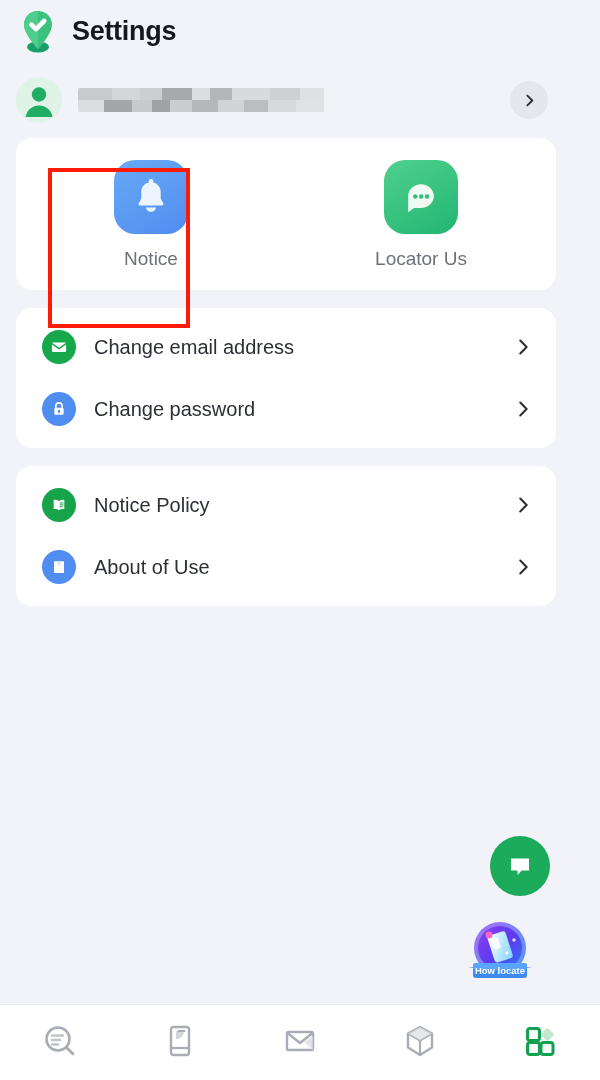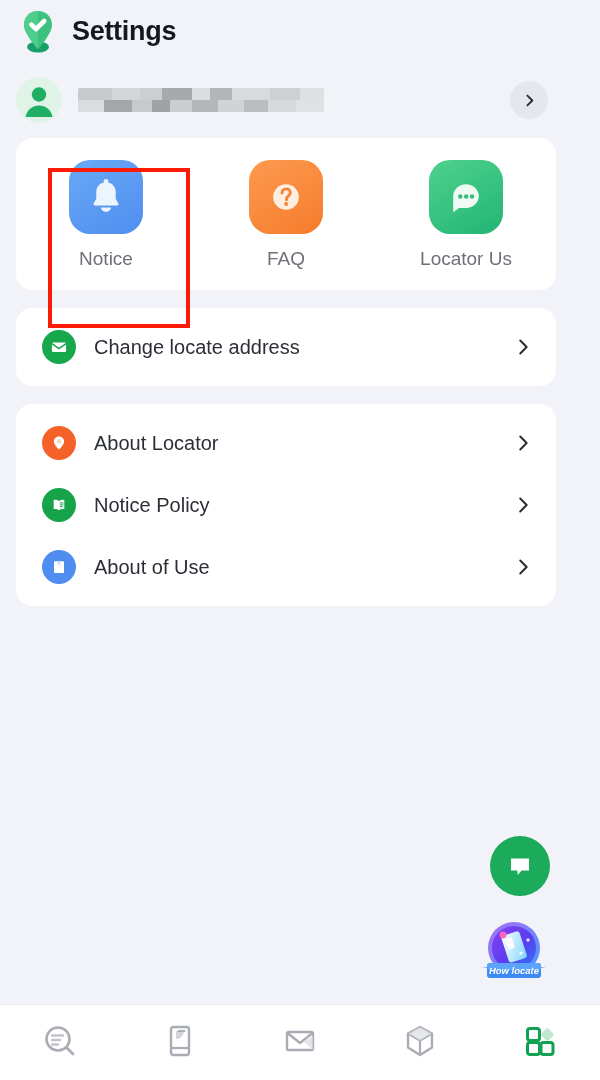--- a/index.html
+++ b/index.html
@@ -113,24 +113,23 @@
 
   
   .fab-chat {
     position: absolute; right: 22px; top: 836px;
     width: 60px; height: 60px; border-radius: 50%;
     background: #1cab5a;
     display: flex; align-items: center; justify-content: center;
     z-index: 20;
   }
   .fab-badge {
-    position: absolute; right: 22px; top: 918px;
+    position: absolute; right: 36px; top: 918px;
     width: 72px; height: 68px;
     z-index: 20;
-    font-style: italic;
   }
 
   
   .bottom-nav {
     position: absolute; left: 0; bottom: 0;
     width: 600px; height: 76px;
     background: #ffffff;
     border-top: 1px solid #e8e9ee;
     display: flex; align-items: center;
   }
@@ -201,30 +200,20 @@
       <span class="tile tile-notice">
         <svg viewBox="0 0 48 48" width="44" height="44">
           <path d="M24 8c-6.1 0-10.6 4.5-10.6 10.6v7.3l-2.9 5.3c-.5 1 .2 2.2 1.3 2.2h24.4c1.1 0 1.8-1.2 1.3-2.2l-2.9-5.3v-7.3C34.6 12.5 30.1 8 24 8z" fill="#ecf4fe"></path>
           <circle cx="24" cy="7" r="2.6" fill="#ecf4fe"></circle>
           <path d="M18.6 35.4c0 2.7 2.4 4.6 5.4 4.6s5.4-1.9 5.4-4.6z" fill="#ecf4fe"></path>
         </svg>
       </span>
       <span class="shortcut-label">Notice</span>
     </div>
 
-    <div class="shortcut">
-      <span class="tile tile-faq">
-        <svg viewBox="0 0 48 48" width="44" height="44">
-          <circle cx="24" cy="24" r="14" fill="#fdeee0"></circle>
-          <path d="M19.6 19.6c0-2.5 2-4.4 4.6-4.4s4.5 1.8 4.5 4.2c0 3.6-4.2 3.6-4.2 6.6v1" stroke="#f4803a" stroke-width="3.1" fill="none" stroke-linecap="round"></path>
-          <circle cx="24.2" cy="31.6" r="2.1" fill="#f4803a"></circle>
-        </svg>
-      </span>
-      <span class="shortcut-label">FAQ</span>
-    </div>
 
     <div class="shortcut">
       <span class="tile tile-chat">
         <svg viewBox="0 0 48 48" width="44" height="44">
           <path d="M24 10c7.7 0 14 5.8 14 13s-6.3 13-14 13h-7.6L10 40.5V23c0-7.2 6.3-13 14-13z" fill="#eefaf2"></path>
           <circle cx="17.8" cy="23.4" r="2.4" fill="#35bd7c"></circle>
           <circle cx="24.2" cy="23.4" r="2.4" fill="#35bd7c"></circle>
           <circle cx="30.6" cy="23.4" r="2.4" fill="#35bd7c"></circle>
         </svg>
       </span>
@@ -234,46 +223,48 @@
 
   <div class="card list-pad">
 
     <div class="row">
       <span class="row-icon" style="background:#17a84b">
         <svg viewBox="0 0 24 24" width="20" height="20">
           <rect x="3.5" y="6.5" width="17" height="11.5" rx="1.4" fill="#ffffff"></rect>
           <path d="M3.5 8l8.5 6 8.5-6" stroke="#17a84b" stroke-width="1.7" fill="none" stroke-linecap="round" stroke-linejoin="round"></path>
         </svg>
       </span>
-      <span class="row-label">Change locate address</span>
+      <span class="row-label">Change email address</span>
       <span class="row-chev">
         <svg viewBox="0 0 24 24" width="22" height="22">
           <path d="M9 5l7 7-7 7" stroke="#2b2d31" stroke-width="2.2" fill="none" stroke-linecap="round" stroke-linejoin="round"></path>
         </svg>
       </span>
     </div>
 
-  </div>
-
-  <div class="card list-pad">
-
     <div class="row">
-      <span class="row-icon" style="background:#f4622a">
+      <span class="row-icon" style="background:#4f8ef0">
         <svg viewBox="0 0 24 24" width="20" height="20">
-          <path d="M12 4.2c-3.5 0-6.2 2.7-6.2 6 0 4.2 6.2 9.6 6.2 9.6s6.2-5.4 6.2-9.6c0-3.3-2.7-6-6.2-6z" fill="#ffffff"></path>
-          <circle cx="12" cy="10" r="2.7" fill="#fbd3bf"></circle>
-        </svg>
-      </span>
-      <span class="row-label">About Locator</span>
+          <path d="M8.2 10.5V8.4a3.8 3.8 0 017.6 0v2.1" stroke="#ffffff" stroke-width="1.9" fill="none" stroke-linecap="round"></path>
+          <rect x="6.4" y="10.4" width="11.2" height="8.4" rx="1.8" fill="#ffffff"></rect>
+          <circle cx="12" cy="14.3" r="1.5" fill="#4f8ef0"></circle>
+          <rect x="11.2" y="14.3" width="1.6" height="3" rx="0.8" fill="#4f8ef0"></rect>
+        </svg>
+      </span>
+      <span class="row-label">Change password</span>
       <span class="row-chev">
         <svg viewBox="0 0 24 24" width="22" height="22">
           <path d="M9 5l7 7-7 7" stroke="#2b2d31" stroke-width="2.2" fill="none" stroke-linecap="round" stroke-linejoin="round"></path>
         </svg>
       </span>
     </div>
+  </div>
+
+  <div class="card list-pad">
+
 
     <div class="row">
       <span class="row-icon" style="background:#16a34a">
         <svg viewBox="0 0 24 24" width="20" height="20">
           <path d="M12 7.2C10.3 5.9 8 5.5 5.6 5.9v11c2.4-.4 4.7 0 6.4 1.3z" fill="#ffffff"></path>
           <path d="M12 7.2c1.7-1.3 4-1.7 6.4-1.3v11c-2.4-.4-4.7 0-6.4 1.3z" fill="#e9f7ee"></path>
           <path d="M13.6 9.6h3.2M13.6 11.8h3.2M13.6 14h2.2" stroke="#16a34a" stroke-width="1.1" stroke-linecap="round"></path>
         </svg>
       </span>
       <span class="row-label">Notice Policy</span>

